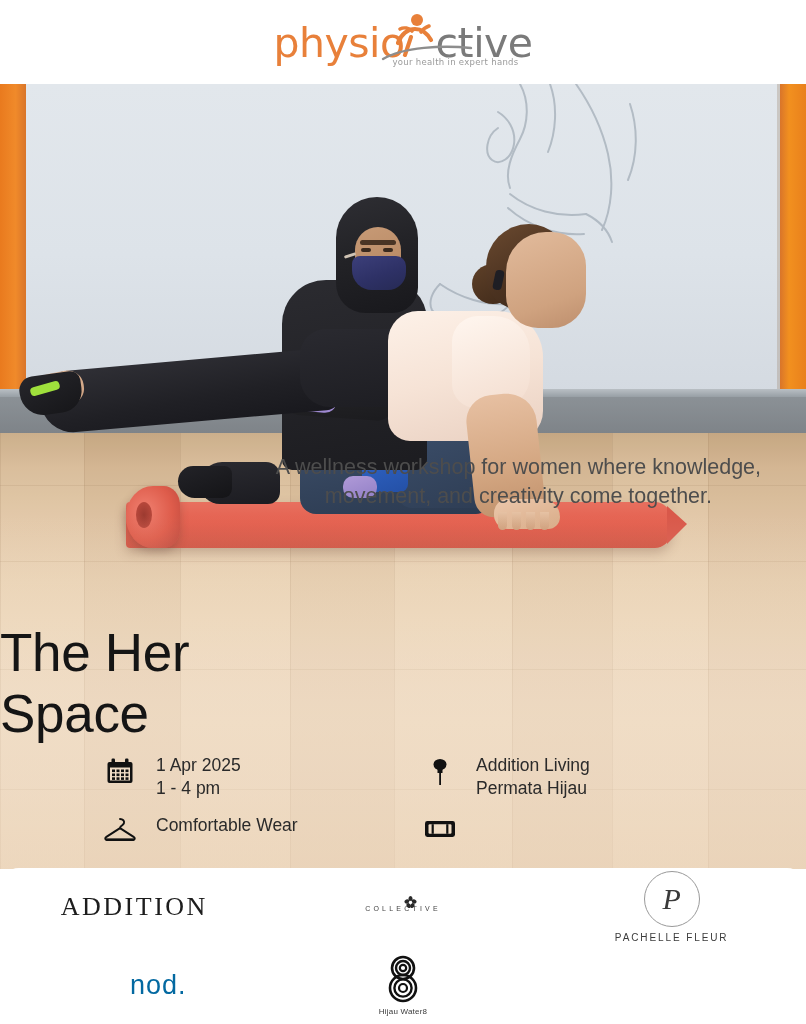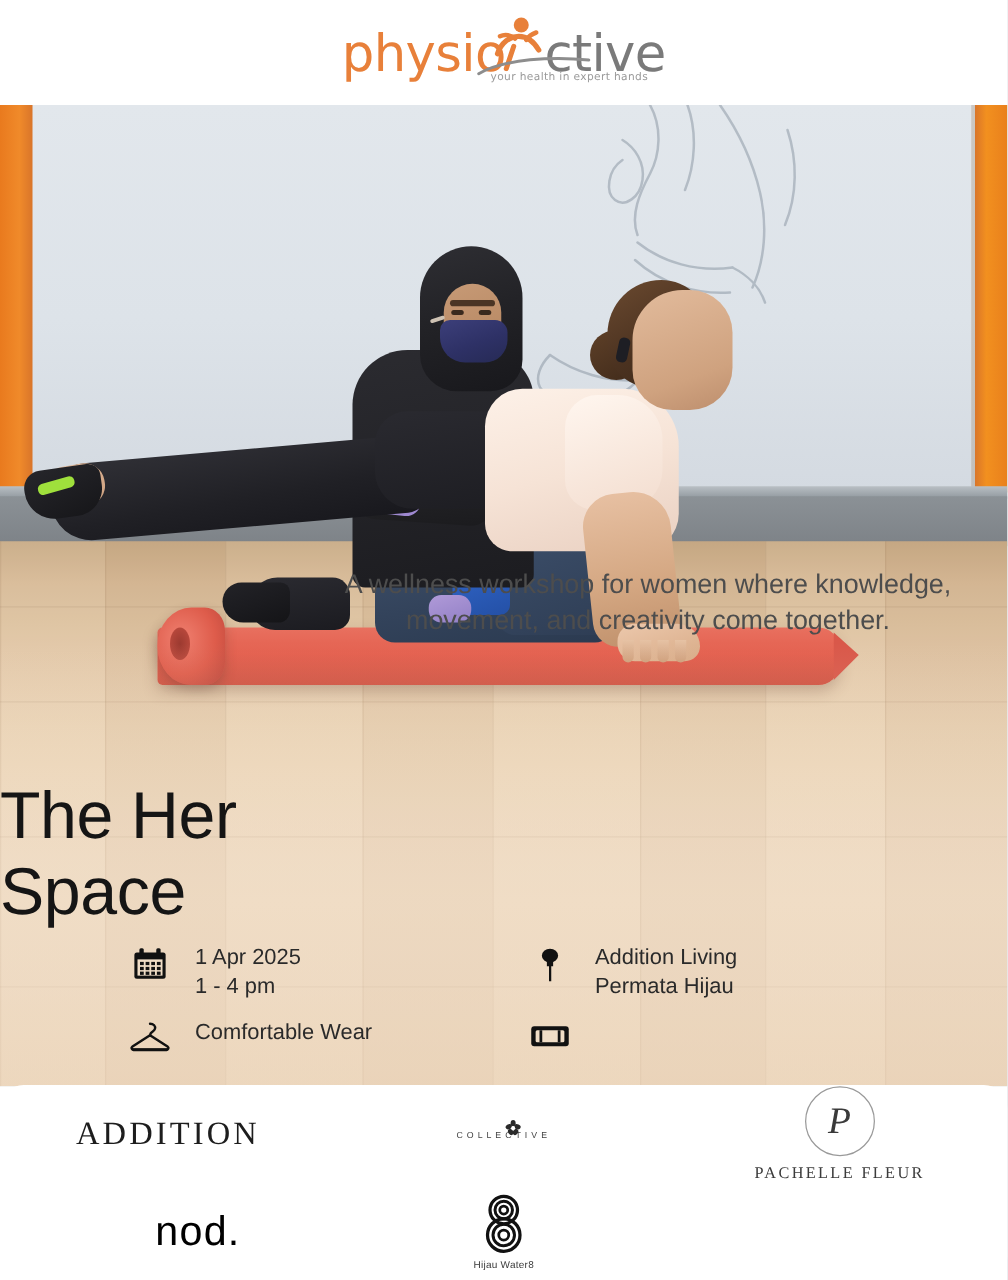--- a/index.html
+++ b/index.html
@@ -356,27 +356,27 @@
 
   .sp-pachelle-circle {
     width:56px; height:56px; border:1.2px solid #9a9a9a; border-radius:50%;
     display:flex; align-items:center; justify-content:center;
   }
   .sp-pachelle-p {
     font-family:"Liberation Serif", serif;
     font-size:30px; font-style:italic; color:#3a3a3a; line-height:1;
   }
   .sp-pachelle-name {
-    font-family:Liberation Serif, serif;
-    font-size:13px; letter-spacing:1.9px; color:#3b3b3b; margin-top:5px;
+    font-family:Liberation Sans, sans-serif;
+    font-size:10px; letter-spacing:1.9px; color:#3b3b3b; margin-top:5px;
   }
 
   .sp-nod {
     font-family:"Liberation Sans", sans-serif;
-    font-size:33px; color:#000000; letter-spacing:1px; font-weight:400;margin-left:48px;
+    font-size:27px; color:#0369a1; letter-spacing:1px; font-weight:400;margin-left:48px;
   }
 
   .sp-lw-name {
     font-family:"Liberation Sans", sans-serif;
     font-size:8px; color:#3a3a3a; letter-spacing:0.2px; margin-top:3px;
   }
 
   .sp-usana-row { display:flex; align-items:center; gap:8px; }
   .sp-usana-text { display:flex; flex-direction:column; line-height:1; }
   .sp-usana-name {

